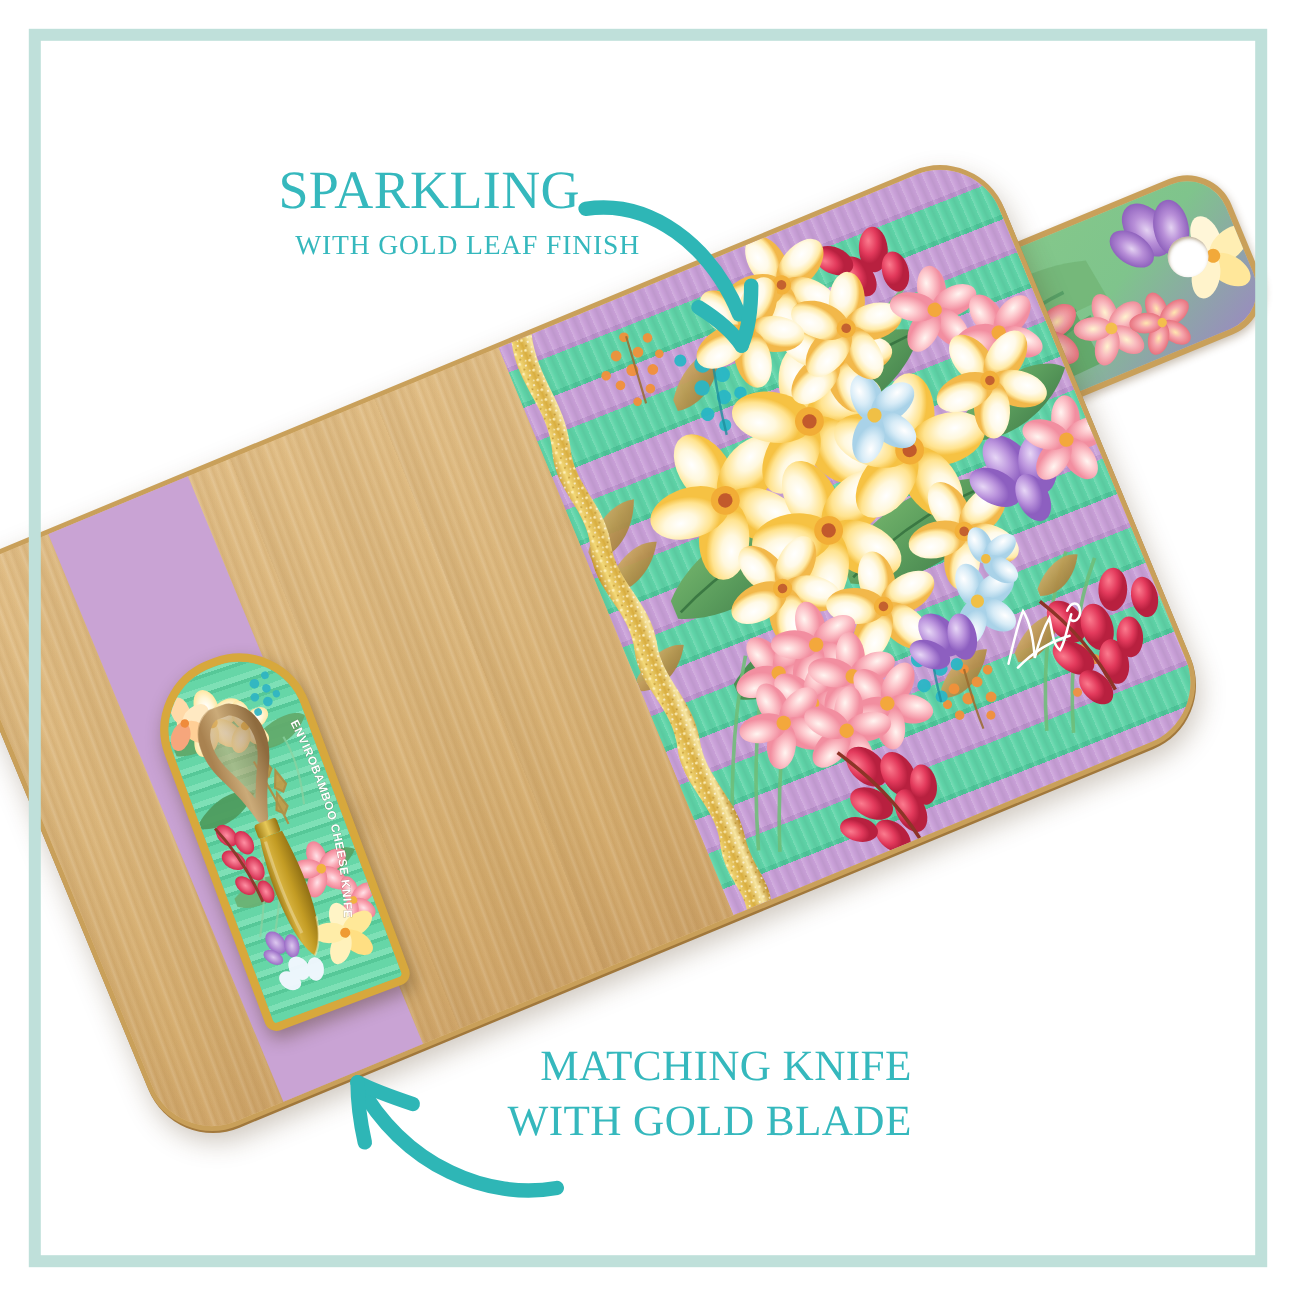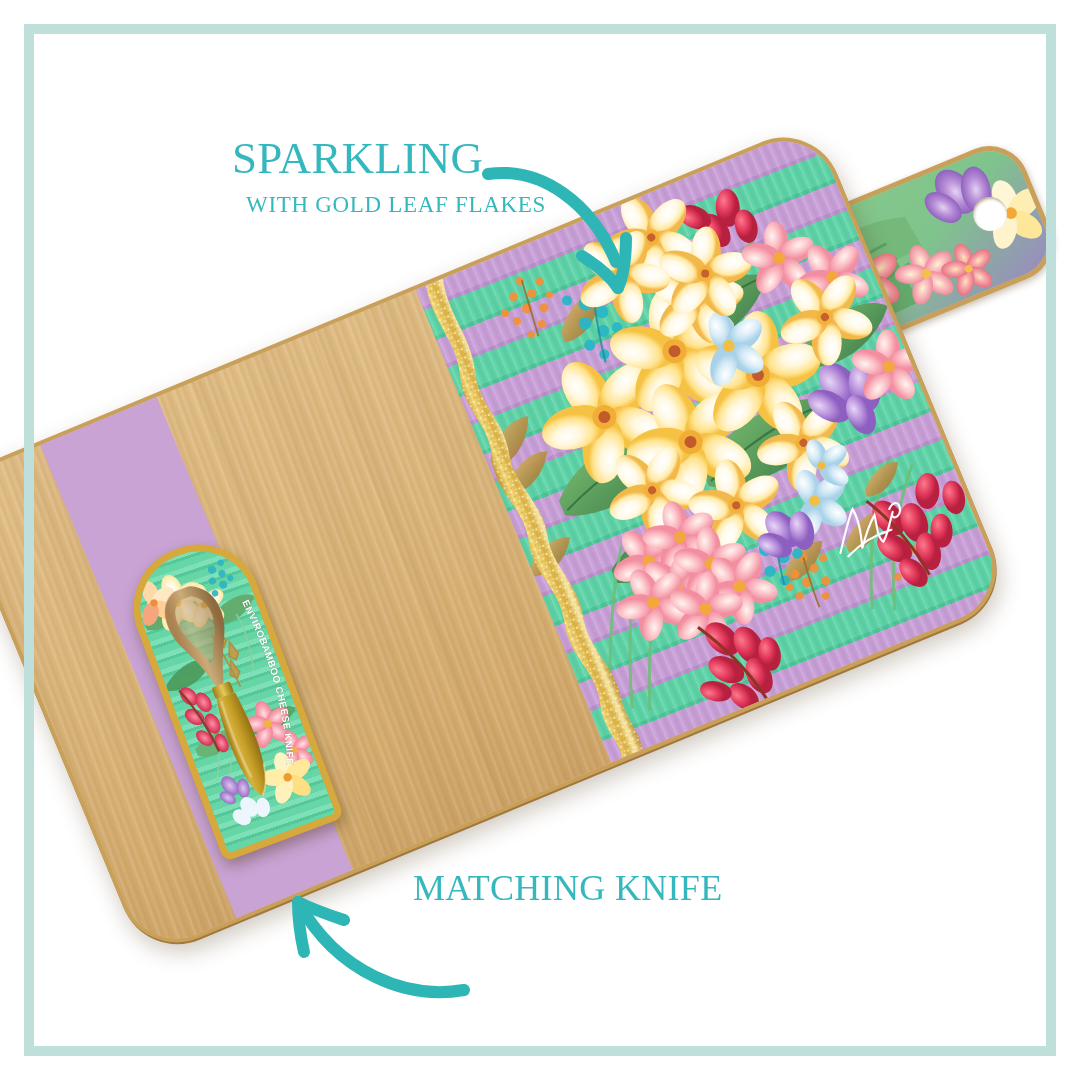--- a/index.html
+++ b/index.html
@@ -21,21 +21,21 @@
 
   
   .callout{position:absolute;color:#35b8bd;letter-spacing:.02em;white-space:nowrap;}
   .callout .l1{font-size:45px;line-height:1.28;}
   .callout .l2{font-size:45px;line-height:1.28;}
   .callout .l3{font-size:23px;line-height:1.45;letter-spacing:.03em;}
 
   #callout-top{left:232px;top:118px;text-align:left;margin-top:12px;}
   #callout-top .l3{padding-left:14px;}
 
-  #callout-bottom{left:413px;top:865px;text-align:right;}
+  #callout-bottom{left:423px;top:865px;text-align:right;}
   #callout-bottom .l1{font-size:36px;}
   #callout-bottom .l2{font-size:36px;}
 
   
   .arrow-svg{position:absolute;overflow:visible;}
   #arrow-top{left:480px;top:160px;}
   #arrow-bottom{left:278px;top:878px;}
 
   
   #board-wrap{
@@ -729,25 +729,26 @@
                  C 56 338, 38 312, 46 282 C 54 248, 34 222, 42 190
                  C 50 156, 32 132, 42 100 C 52 64, 38 36, 48 0 Z" fill="url(#sparkle)"></path>
           </svg>
         </div>
       </div>
     </div>
   </div>
 
   <div id="callout-top" class="callout">
     <div class="l1">SPARKLING</div>
-    <div class="l3">WITH GOLD LEAF FLAKES</div>
+    <div class="l3">WITH GOLD LEAF FINISH</div>
   </div>
 
   <div id="callout-bottom" class="callout">
     <div class="l1">MATCHING KNIFE</div>
+    <div class="l2">WITH GOLD BLADE</div>
   </div>
 
   <svg id="arrow-top" class="arrow-svg" width="180" height="140" viewBox="0 0 180 140">
     <g fill="none" stroke="#2eb6b6" stroke-width="12" stroke-linecap="round" stroke-linejoin="round">
       <path d="M8 14 C 62 6, 112 44, 136 102"></path>
       <path d="M102 96 C 118 106, 130 116, 138 128"></path>
       <path d="M146 78 C 146 96, 144 114, 138 128"></path>
     </g>
   </svg>
 

